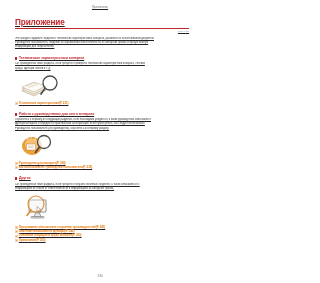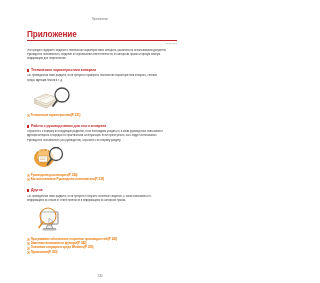--- a/index.html
+++ b/index.html
@@ -6,21 +6,22 @@
   body{
     width:200px;height:283px;
     background:#ffffff;
     font-family:"Liberation Sans","DejaVu Sans",sans-serif;
     color:#231f20;
     overflow:hidden;
     position:relative;
   }
   .page{
     position:absolute;inset:0;
-    padding:12px;
+    padding:0;
+    text-decoration:underline;
   }
   
   .running-header{
     text-align:center;
     font-size:2.6px;
     color:#6e6e6e;
     letter-spacing:.1px;
     padding-top:7px;
     line-height:1;
   }

